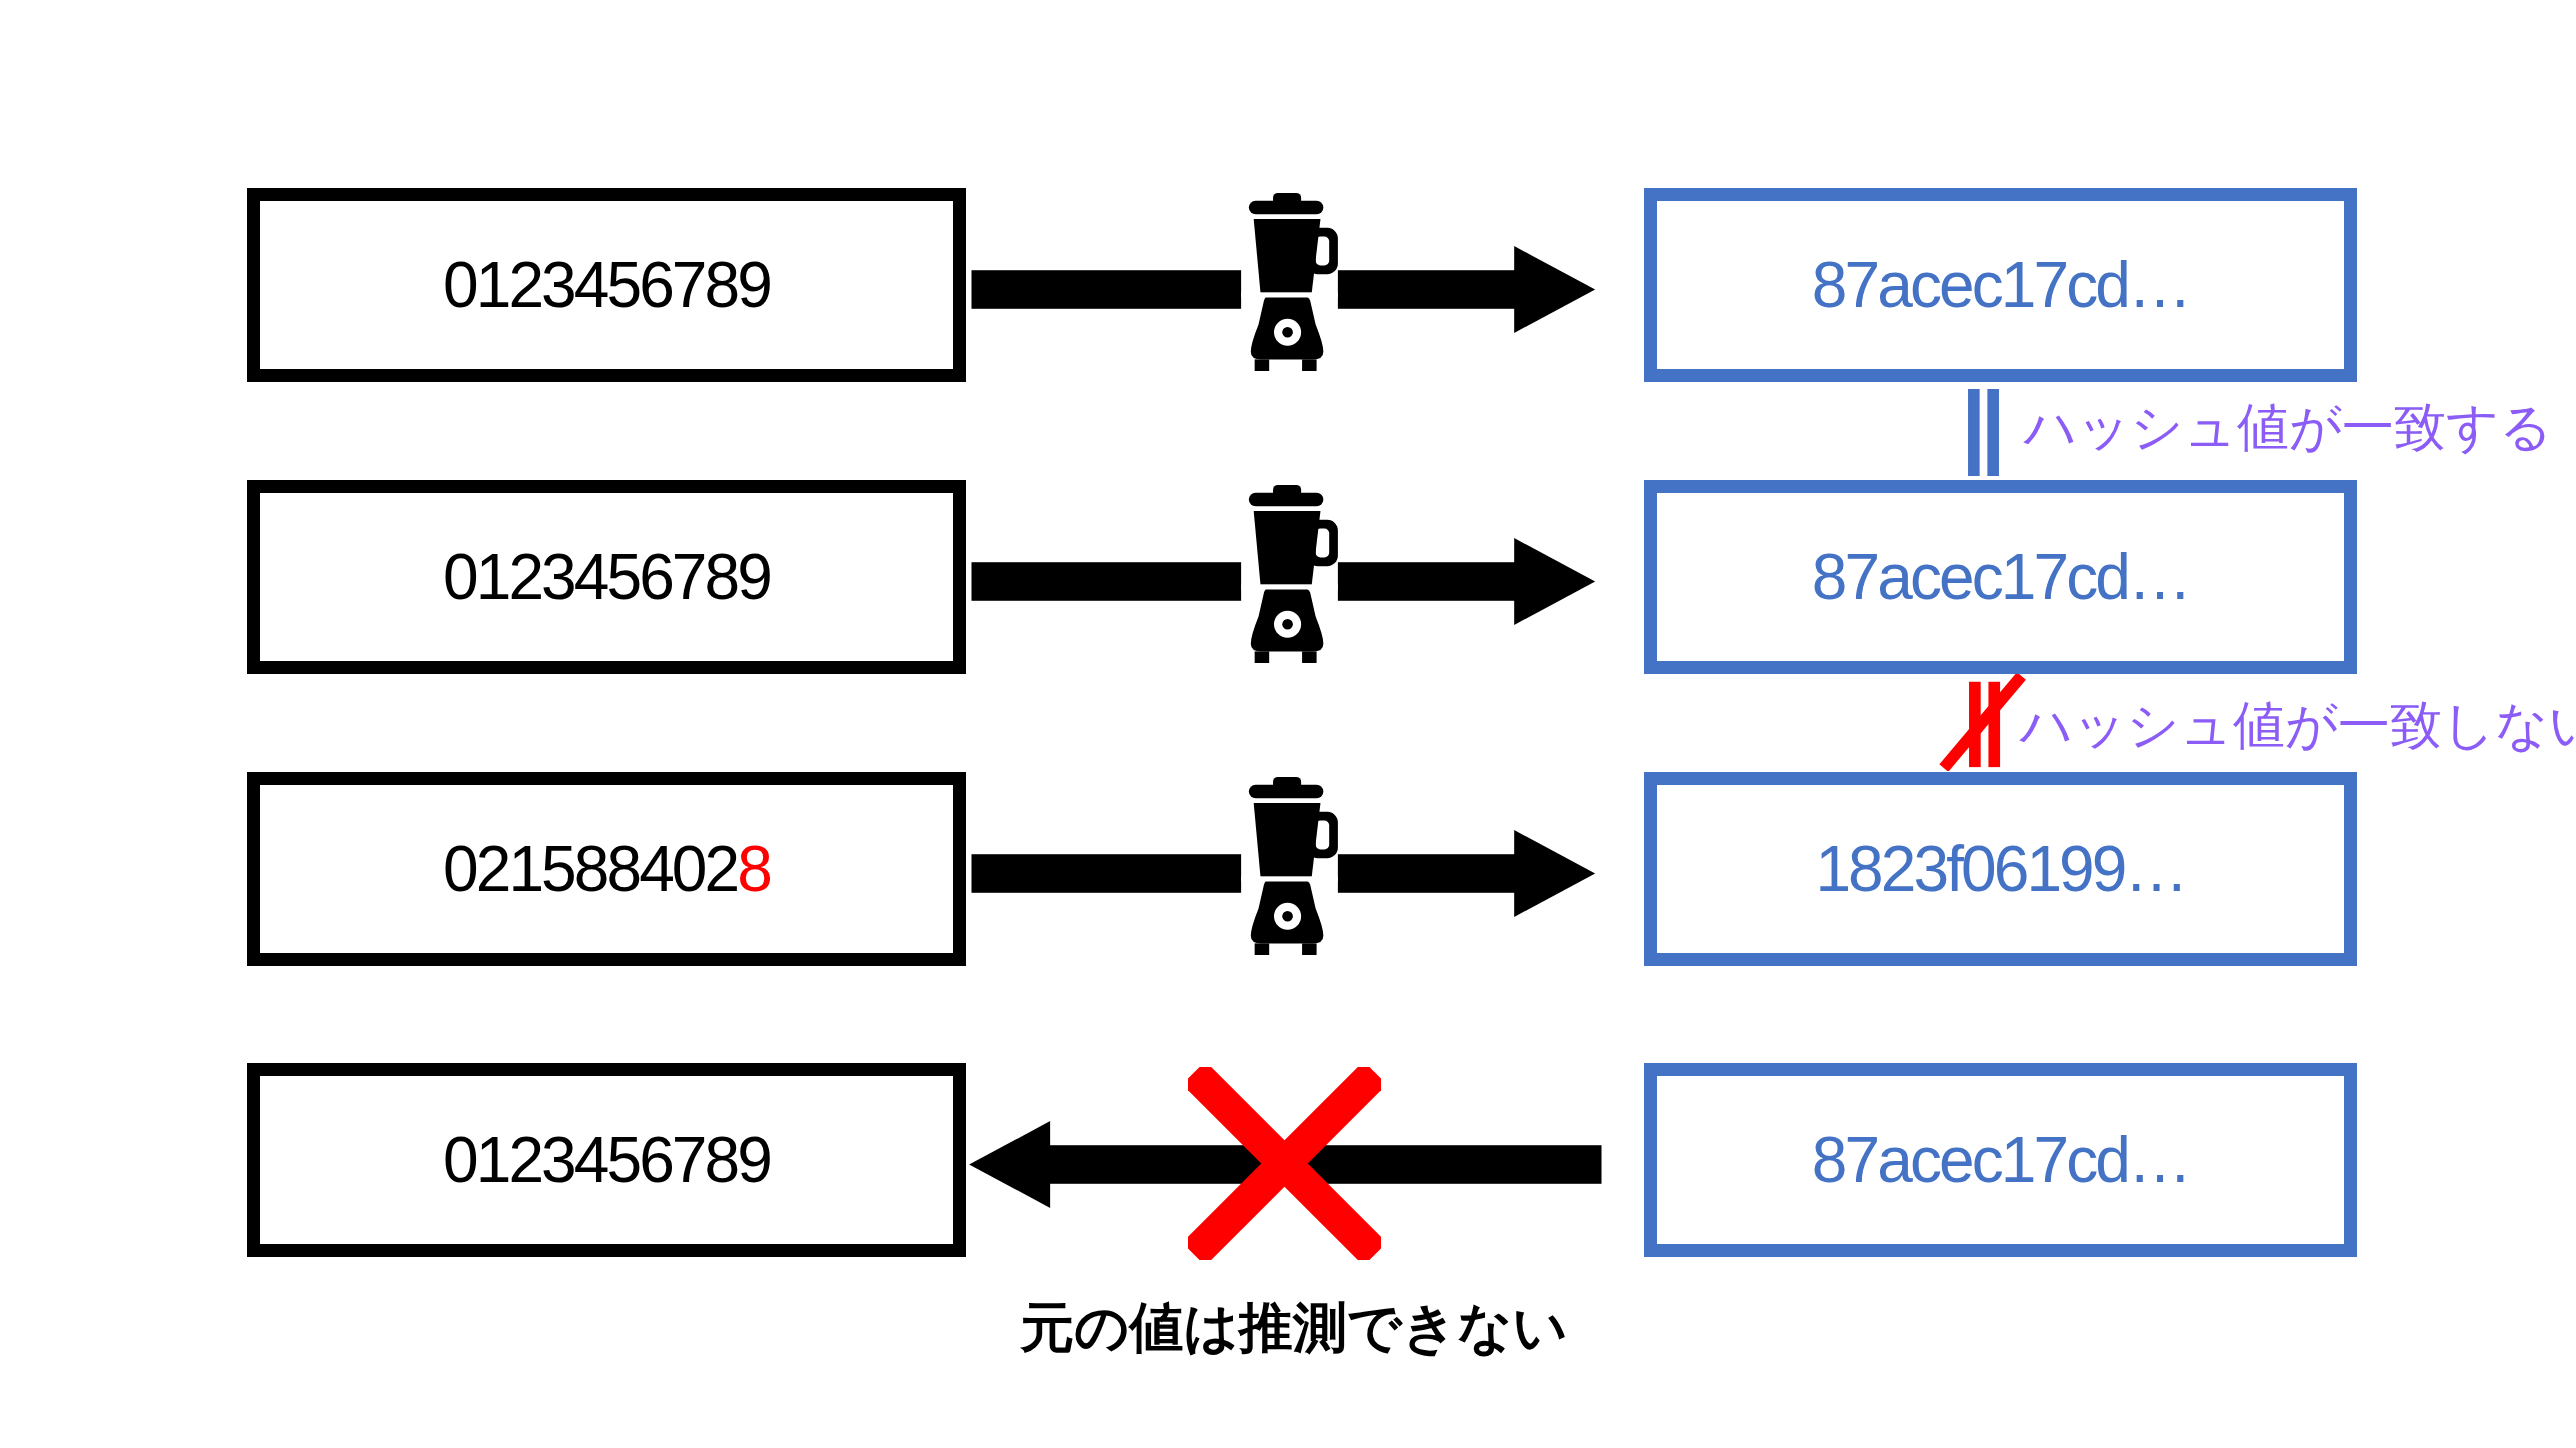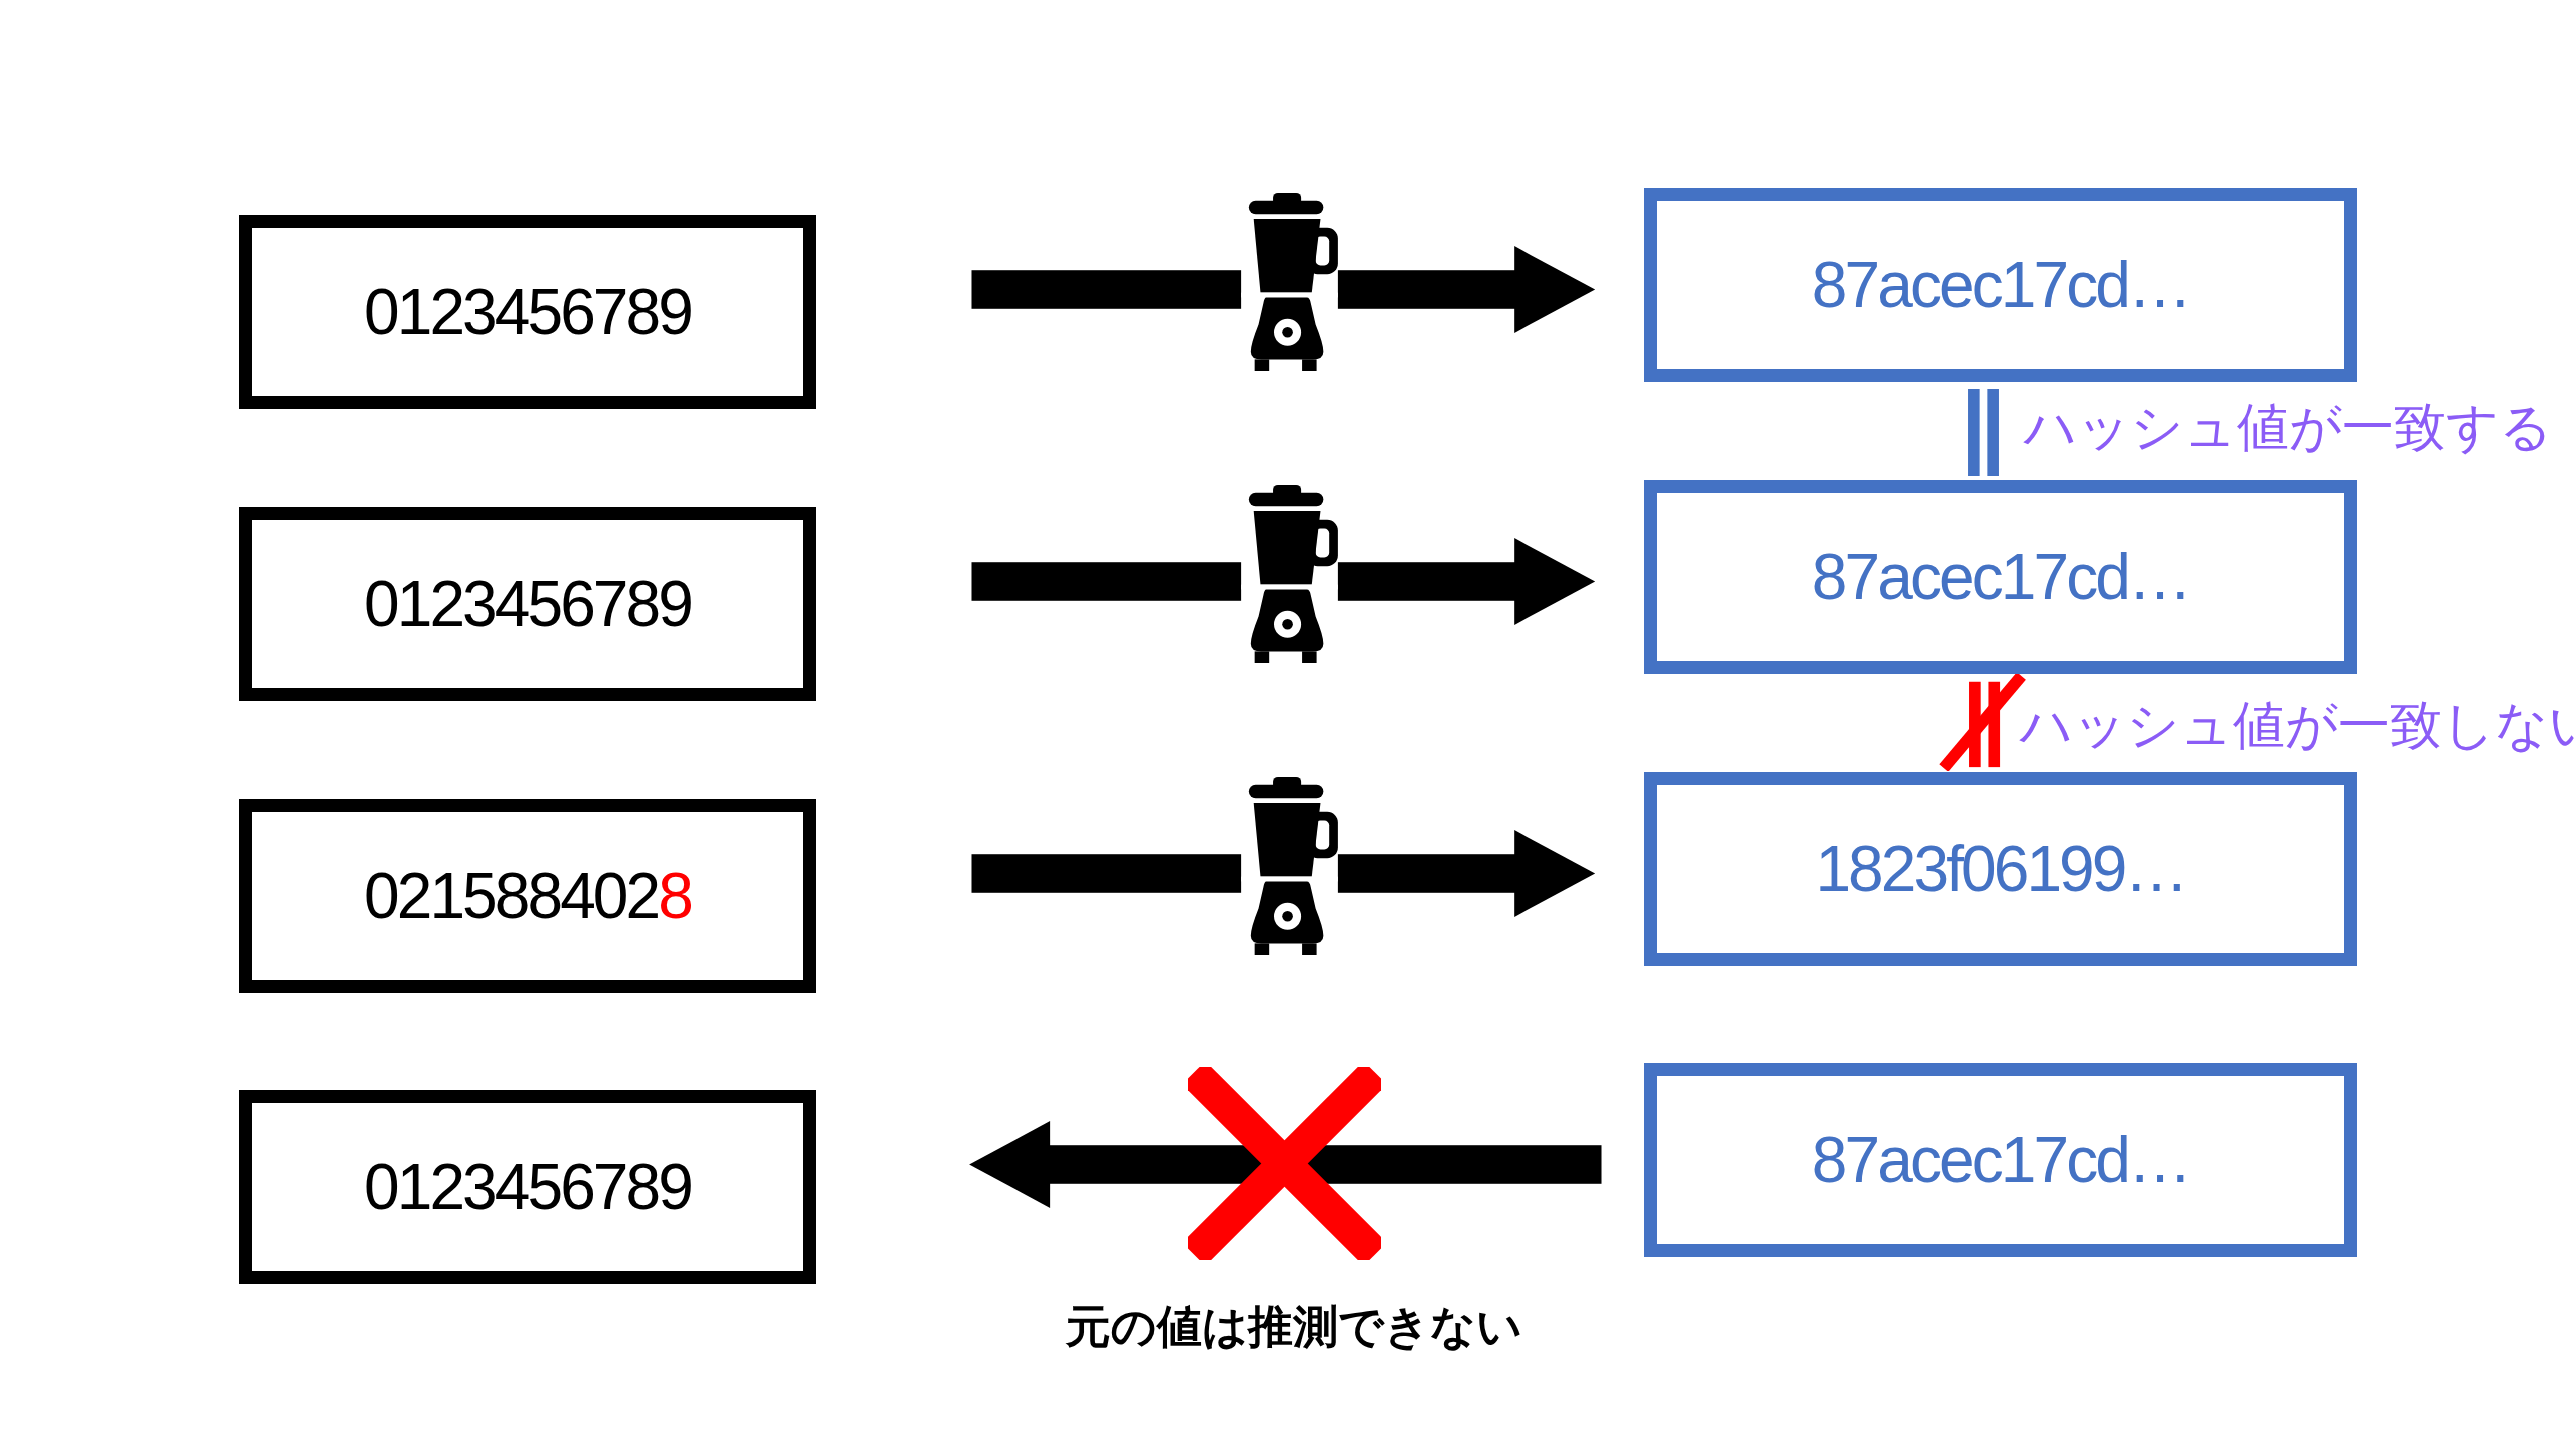--- a/index.html
+++ b/index.html
@@ -17,21 +17,21 @@
     height: 194px;
     box-sizing: border-box;
     background: #ffffff;
     display: flex;
     align-items: center;
     justify-content: center;
     font-size: 64px;
     letter-spacing: -2.9px;
     white-space: nowrap;
   }
-  .input-box  { left: 239px;  width: 577px; border: 13.5px solid #000000; color: #000000; margin-top: 27px; }
+  .input-box  { left: 247px;  width: 719px; border: 13.5px solid #000000; color: #000000; }
   .output-box { left: 1620px; width: 713px; border: 13.5px solid #4472C4; color: #4472C4; margin-left: 24px; }
   .hl-red { color: #ff0000; }
 
   .r1 { top: 188px; }
   .r2 { top: 480px; }
   .r3 { top: 772px; }
   .r4 { top: 1063px; }
 
   .arrow-svg   { position: absolute; left: 971px; width: 637px; height: 135px; }
   .arrow-r1 { top: 222px; }
@@ -55,21 +55,21 @@
     font-weight: 500;
     color: #8b5cf6;
     white-space: nowrap;
   }
   .label-match    { left: 2024px; top: 400px; }
   .label-mismatch { left: 2020px; top: 698px; }
   .label-bottom {
     position: absolute;
     left: 985px; top: 1296px; width: 618px;
     text-align: center;
-    font-size: 45px;
+    font-size: 54px;
     line-height: 62px;
     font-weight: 700;
     color: #000000;
     white-space: nowrap;
   }
 </style>
 </head>
 <body>
 
 <div class="stage">

